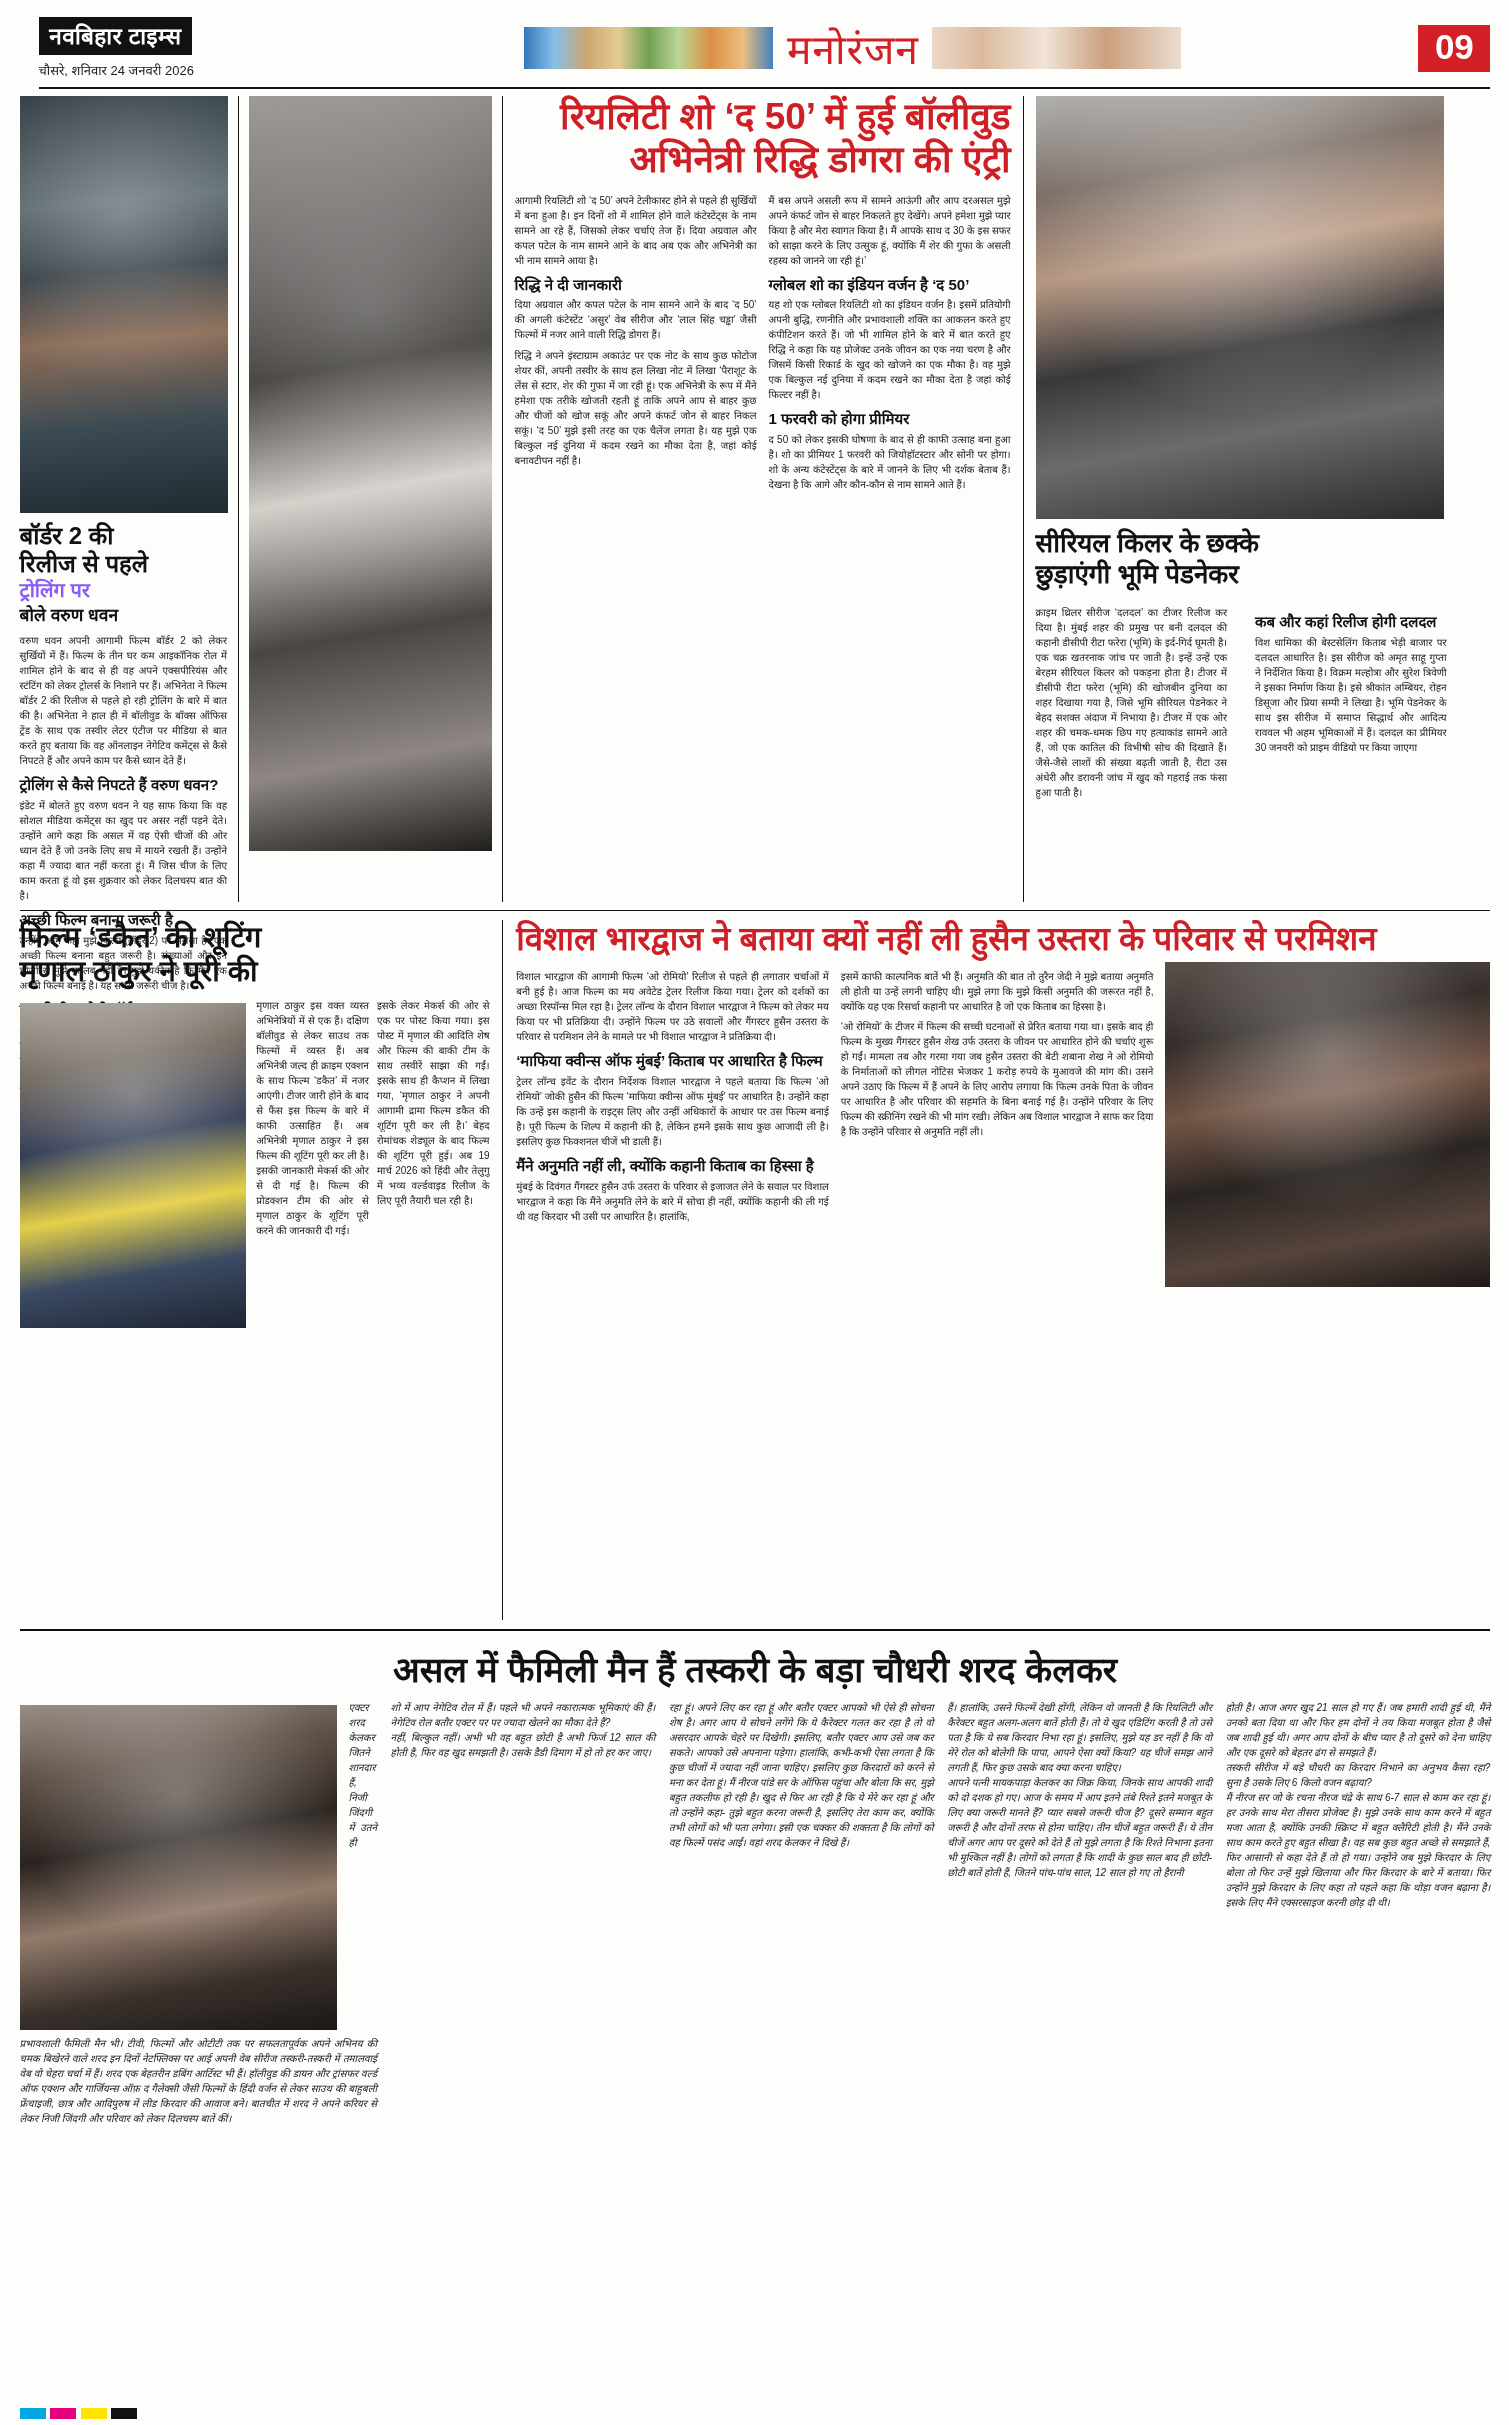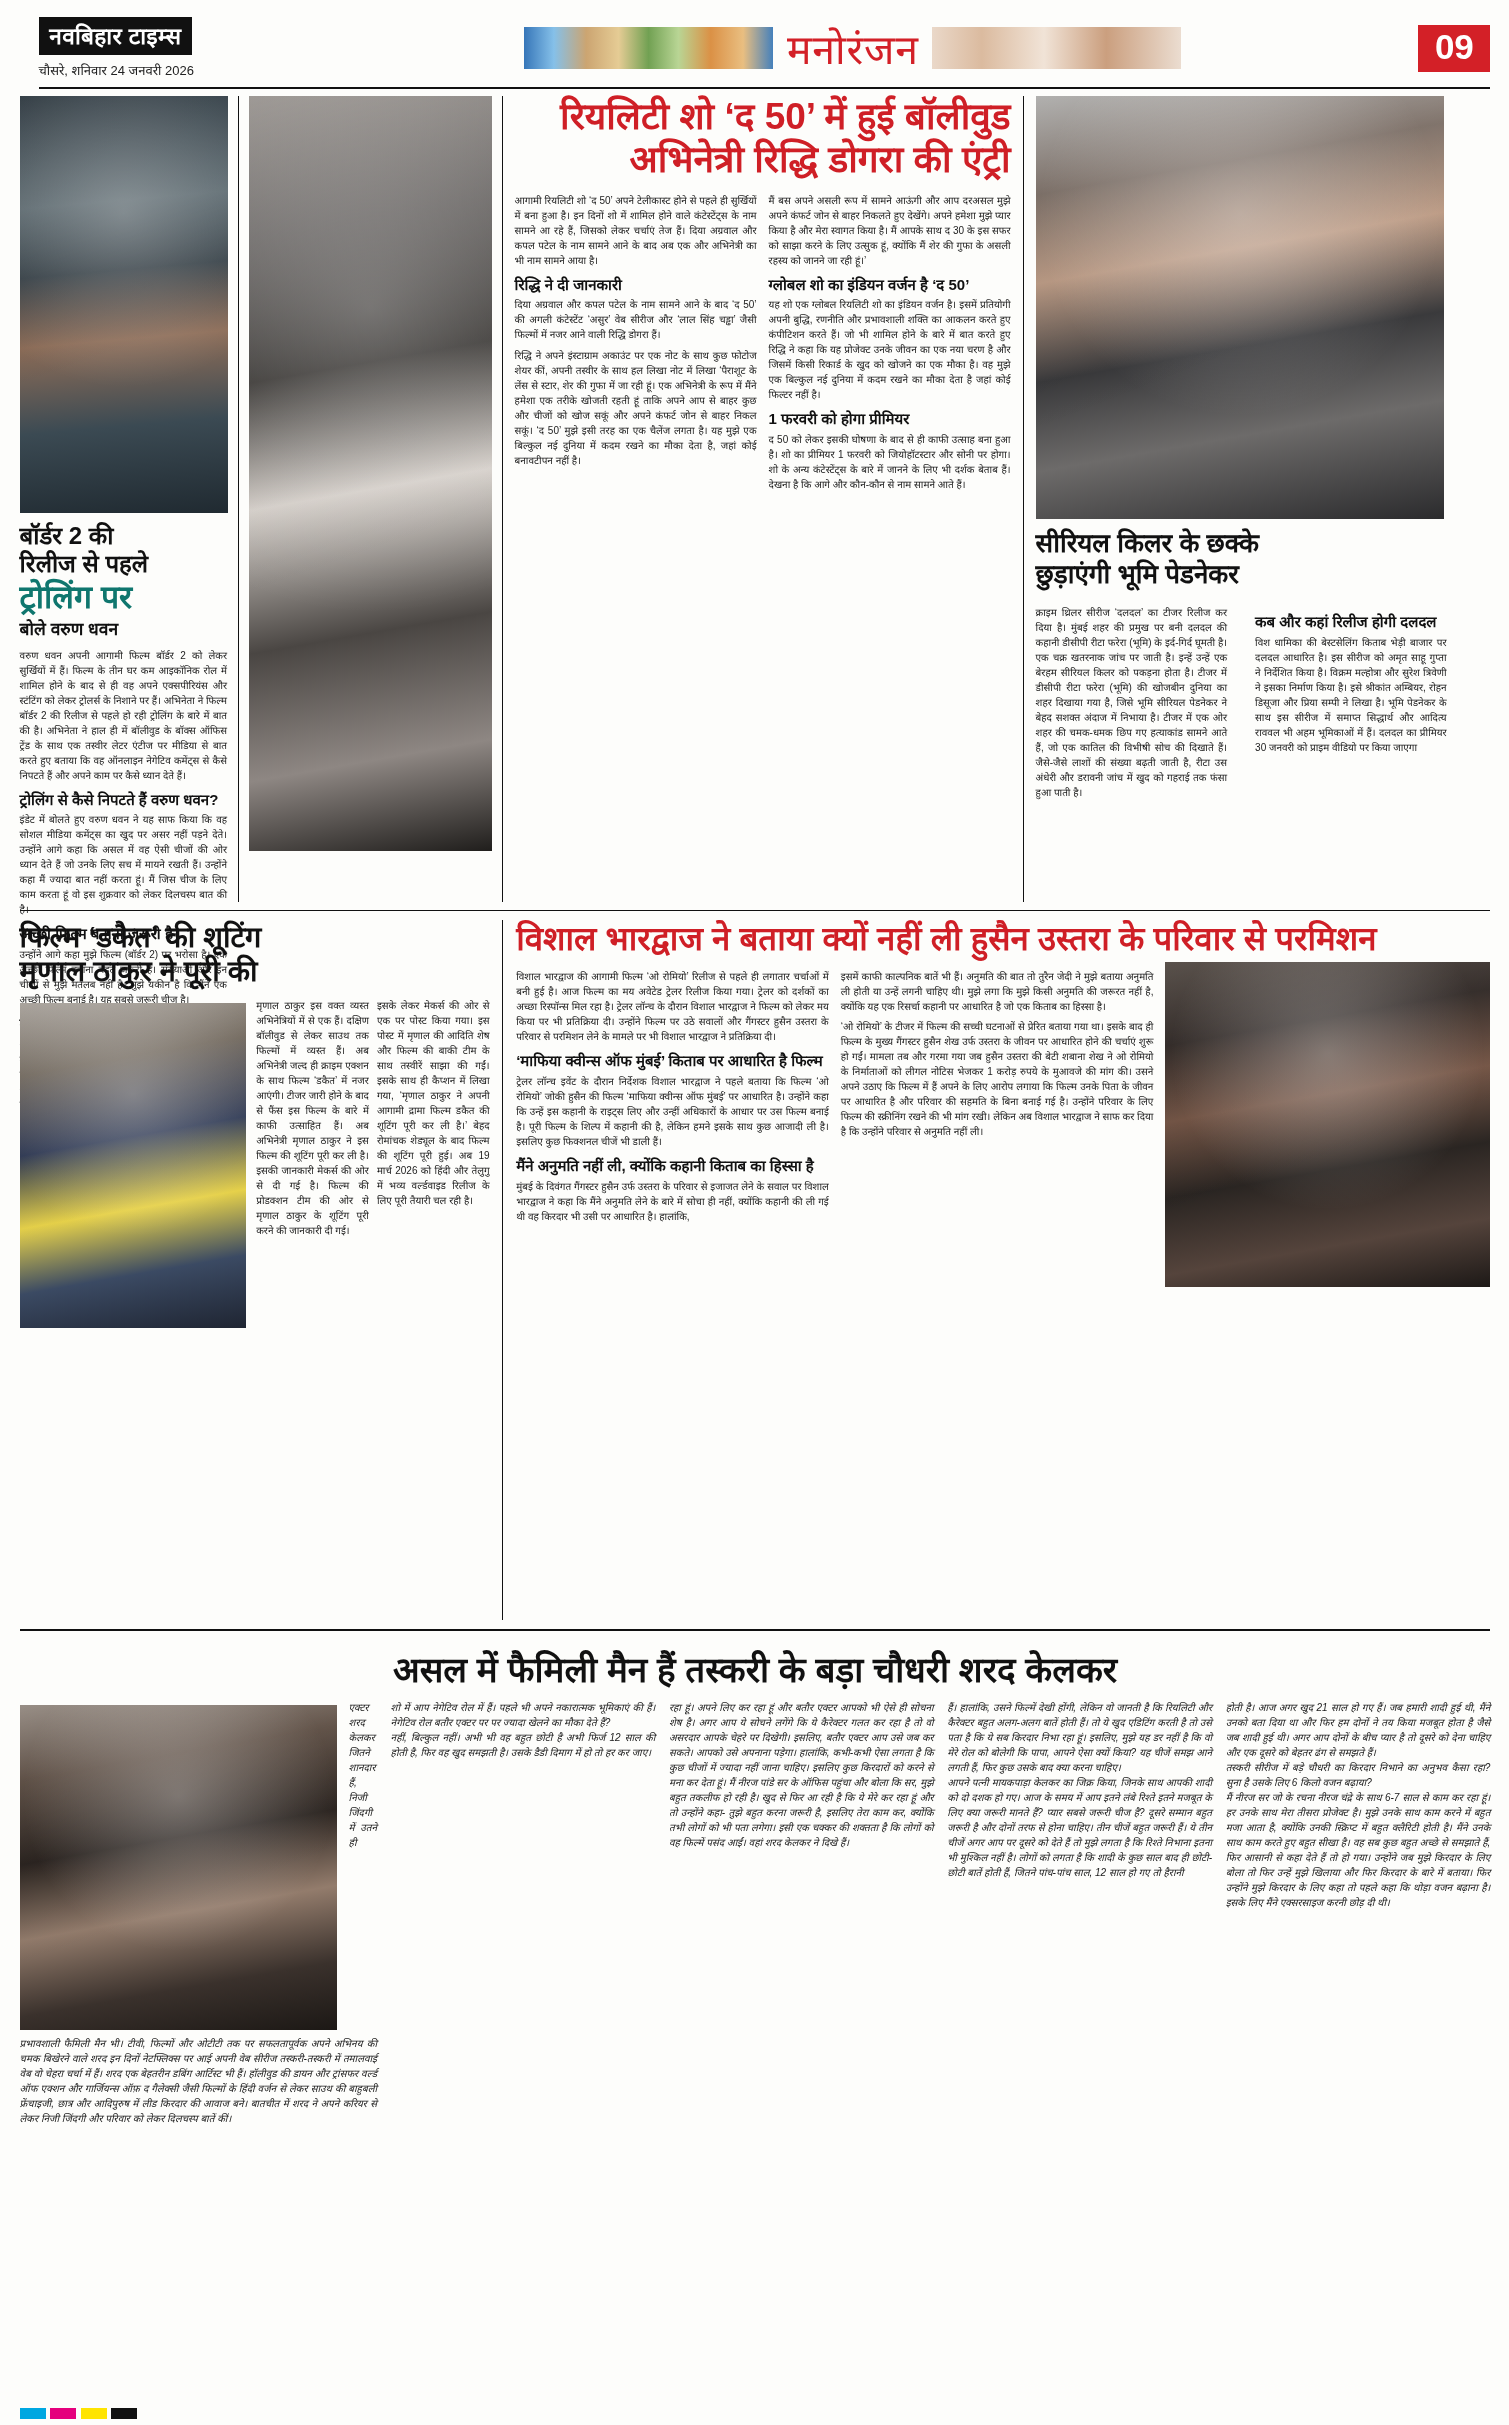--- a/index.html
+++ b/index.html
@@ -83,21 +83,21 @@
 
   
   .top-wrap { display:flex; gap:0; margin-top:7.5px; height:806px; }
 
   
   .col-varun { width:219px; border-right:1.5px solid #111; padding-right:10.6px; }
   .col-varun .photo { width:208px; height:417px; }
   .varun-head { margin-top:9px; }
   .varun-head .l1 { font-size:24px; }
   .varun-head .l2 { font-size:24px; }
-  .varun-head .l3 { font-size:32px; color:#0f766e; }
+  .varun-head .l3 { font-size:20px; color:#8b5cf6; }
   .varun-head .l4 { font-size:17.4px; margin-top:3px; }
 
   
   .col-riddhiphoto { width:264px; border-right:1.5px solid #111; padding:0 10.6px; }
   .col-riddhiphoto .photo { width:243px; height:755px; }
 
   
   .col-riddhi { width:521px; padding:0 12px; border-right:1.5px solid #111;}
   .riddhi-head { font-size:37px; line-height:1.16; color:#cf1f26; font-weight:bold; text-align:right;}
   .riddhi-cols { display:flex; gap:12px; margin-top:10.6px; }

